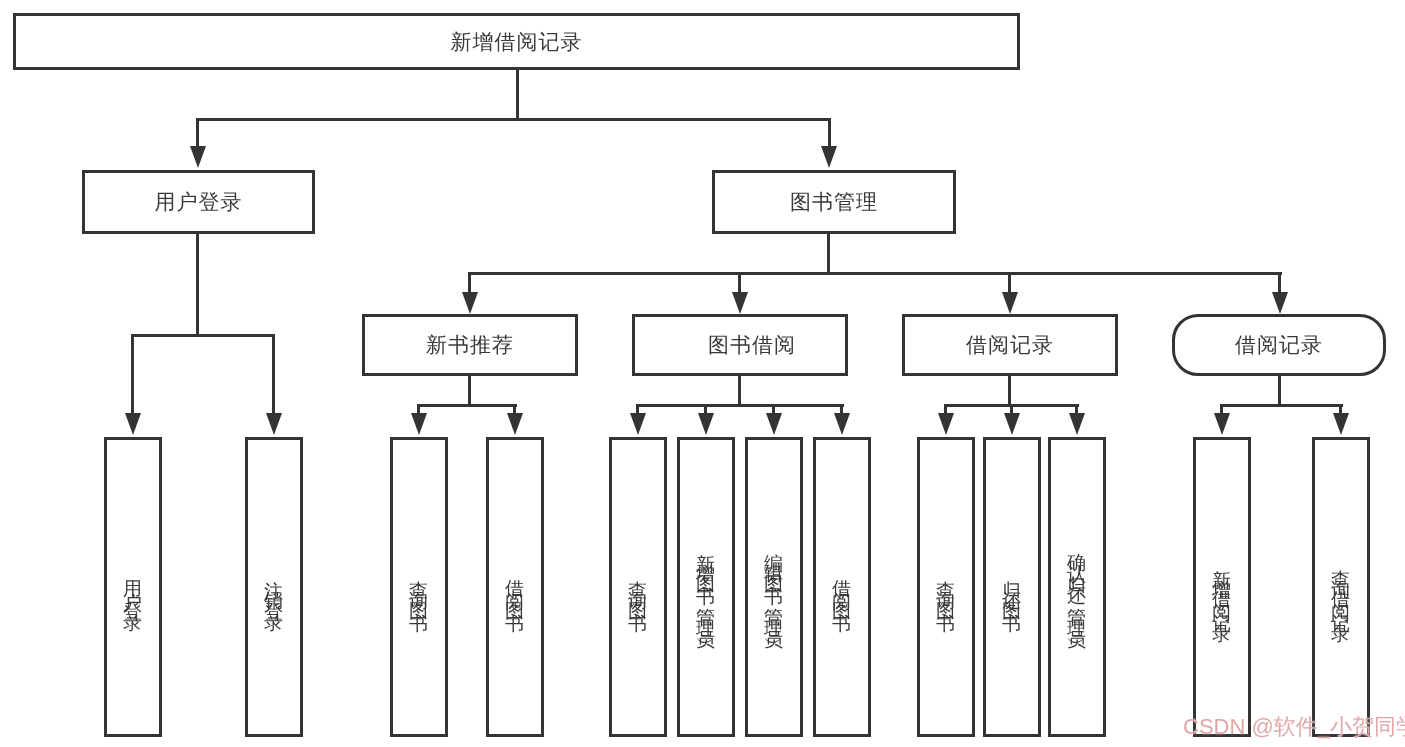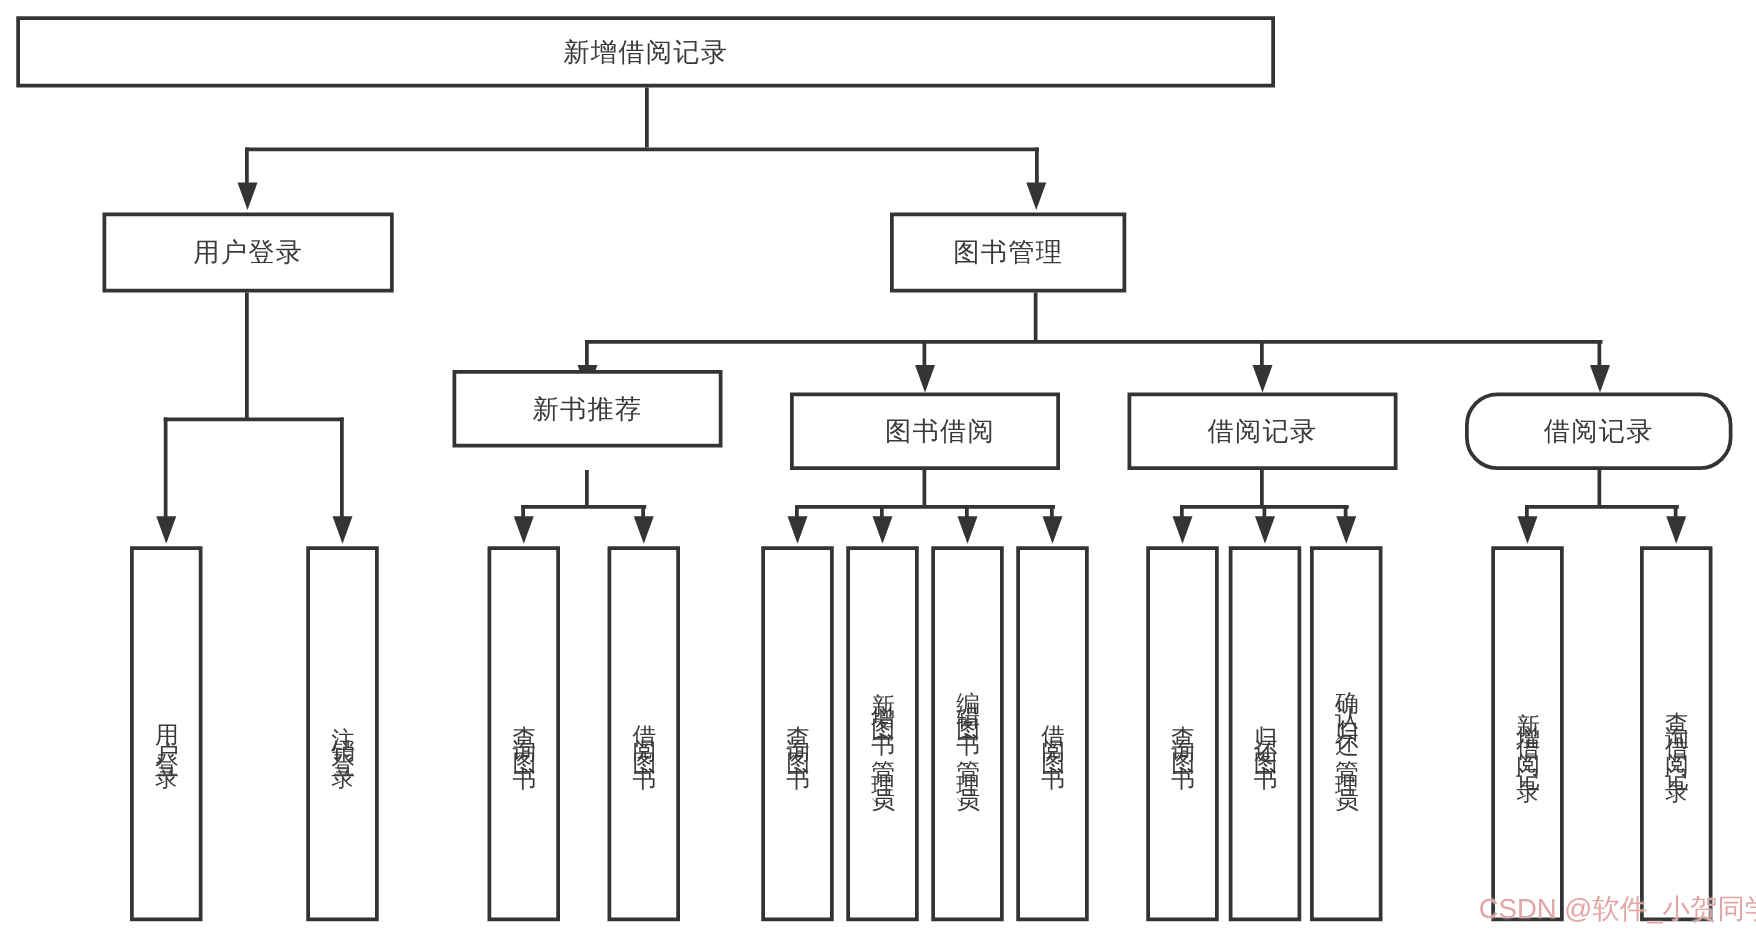--- a/index.html
+++ b/index.html
@@ -75,21 +75,21 @@
   <div class="vl" style="left:516px; top:70px; height:48px;"></div>
   <div class="hl" style="left:196px; top:118px; width:635px;"></div>
   <div class="vl" style="left:196px; top:118px; height:30px;"></div>
   <div class="vl" style="left:828px; top:118px; height:30px;"></div>
   <div class="ar" style="left:190px; top:146px;"></div>
   <div class="ar" style="left:821px; top:146px;"></div>
 
   <div class="box" style="left:82px; top:170px; width:233px; height:64px;">
     <span>用户登录</span>
   </div>
-  <div class="box" style="left:712px; top:170px; width:189px; height:64px;">
+  <div class="box" style="left:712px; top:170px; width:244px; height:64px;">
     <span>图书管理</span>
   </div>
 
   <div class="vl" style="left:196px; top:234px; height:101px;"></div>
   <div class="hl" style="left:131px; top:334px; width:144px;"></div>
   <div class="vl" style="left:131px; top:334px; height:80px;"></div>
   <div class="vl" style="left:272px; top:334px; height:80px;"></div>
   <div class="ar" style="left:125px; top:413px;"></div>
   <div class="ar" style="left:266px; top:413px;"></div>
 
@@ -97,21 +97,21 @@
   <div class="hl" style="left:468px; top:272px; width:814px;"></div>
   <div class="vl" style="left:468px; top:272px; height:22px;"></div>
   <div class="vl" style="left:738px; top:272px; height:22px;"></div>
   <div class="vl" style="left:1008px; top:272px; height:22px;"></div>
   <div class="vl" style="left:1278px; top:272px; height:22px;"></div>
   <div class="ar" style="left:462px; top:292px;"></div>
   <div class="ar" style="left:732px; top:292px;"></div>
   <div class="ar" style="left:1002px; top:292px;"></div>
   <div class="ar" style="left:1272px; top:292px;"></div>
 
-  <div class="box" style="left:362px; top:296px; width:216px; height:62px;">
+  <div class="box" style="left:362px; top:314px; width:216px; height:62px;">
     <span>新书推荐</span>
   </div>
   <div class="box" style="left:632px; top:314px; width:216px; height:62px;padding-left:24px;">
     <span>图书借阅</span>
   </div>
   <div class="box" style="left:902px; top:314px; width:216px; height:62px;">
     <span>借阅记录</span>
   </div>
   <div class="box" style="left:1172px; top:314px; width:214px; height:62px;border-radius:26px;">
     <span>借阅记录</span>

